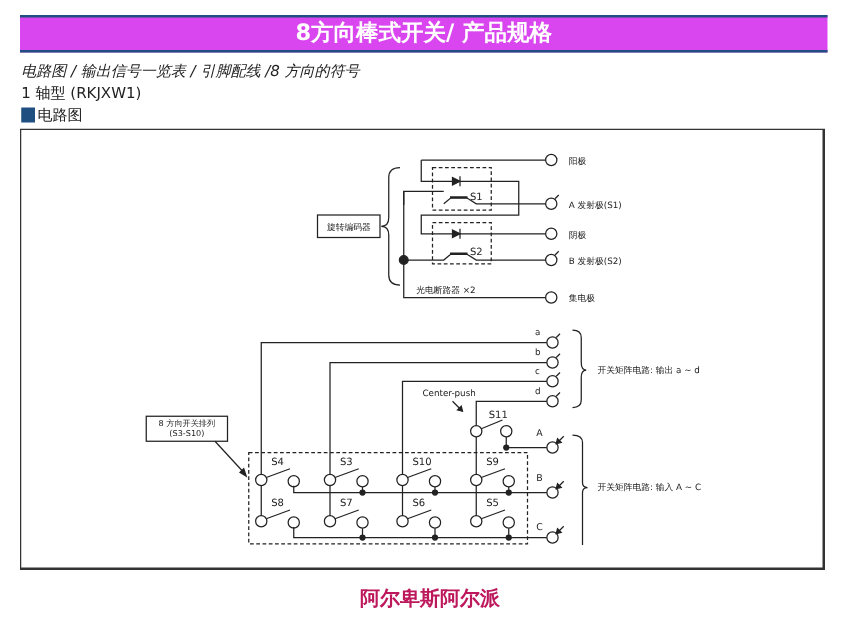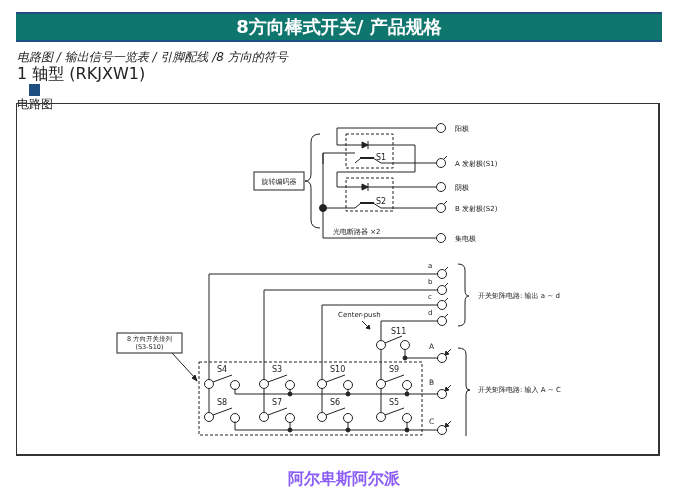--- a/index.html
+++ b/index.html
@@ -1,32 +1,32 @@
 <!DOCTYPE html>
 <html><head>
   <meta charset="utf-8">
   <style>
     html, body { margin: 0; padding: 0; background: #ffffff; }
     body { width: 688px; height: 503px; position: relative; overflow: hidden;
            font-family: "DejaVu Sans", "Liberation Sans", sans-serif; color: #222; }
     .header-bar { position: absolute; left: 16px; top: 12px; width: 646px; height: 26px;
-                  background: #0f766e; border-top: 2px solid #1e4f80; border-bottom: 2px solid #1e4f80;
+                  background: #d946ef; border-top: 2px solid #1e4f80; border-bottom: 2px solid #1e4f80;
                   box-sizing: content-box; }
     .header-title { position: absolute; left: 0; right: 0; top: 1px; text-align: center;
                     color: #ffffff; font-size: 18px; font-weight: bold; line-height: 24px; }
     .line1 { position: absolute; left: 17px; top: 49px; font-size: 12px; line-height: 16px; font-style: italic; }
-    .line2 { position: absolute; left: 17px; top: 66px; font-size: 16px; line-height: 16px; }
+    .line2 { position: absolute; left: 17px; top: 66px; font-size: 12px; line-height: 16px; }
     .section { position: absolute; left: 17px; top: 84px; font-size: 12px; line-height: 16px;
-               display: flex; align-items: center; flex-direction: column; }
+               display: flex; align-items: center; }
     .section-mark { display: inline-block; width: 11px; height: 12px; background: #1e4f80; margin-right: 2px; }
     .frame { position: absolute; left: 16px; top: 103px; width: 641px; height: 350px;
              border: 1px solid #333; border-right-width: 2px; border-bottom-width: 2px; }
     svg.diagram { position: absolute; left: 0; top: 0; }
     .footer { position: absolute; left: 0; right: 0; top: 469px; text-align: center;
-              color: #8b5cf6; font-size: 16px; font-weight: bold; }
+              color: #be185d; font-size: 16px; font-weight: bold; }
     svg text { font-family: "DejaVu Sans", "Liberation Sans", sans-serif; fill: #222; }
   </style>
 </head>
 <body>
 
 <div class="header-bar">
   <div class="header-title">8方向棒式开关/ 产品规格</div>
 </div>
 
 <div class="line1">电路图 / 输出信号一览表 / 引脚配线 /8 方向的符号</div>

